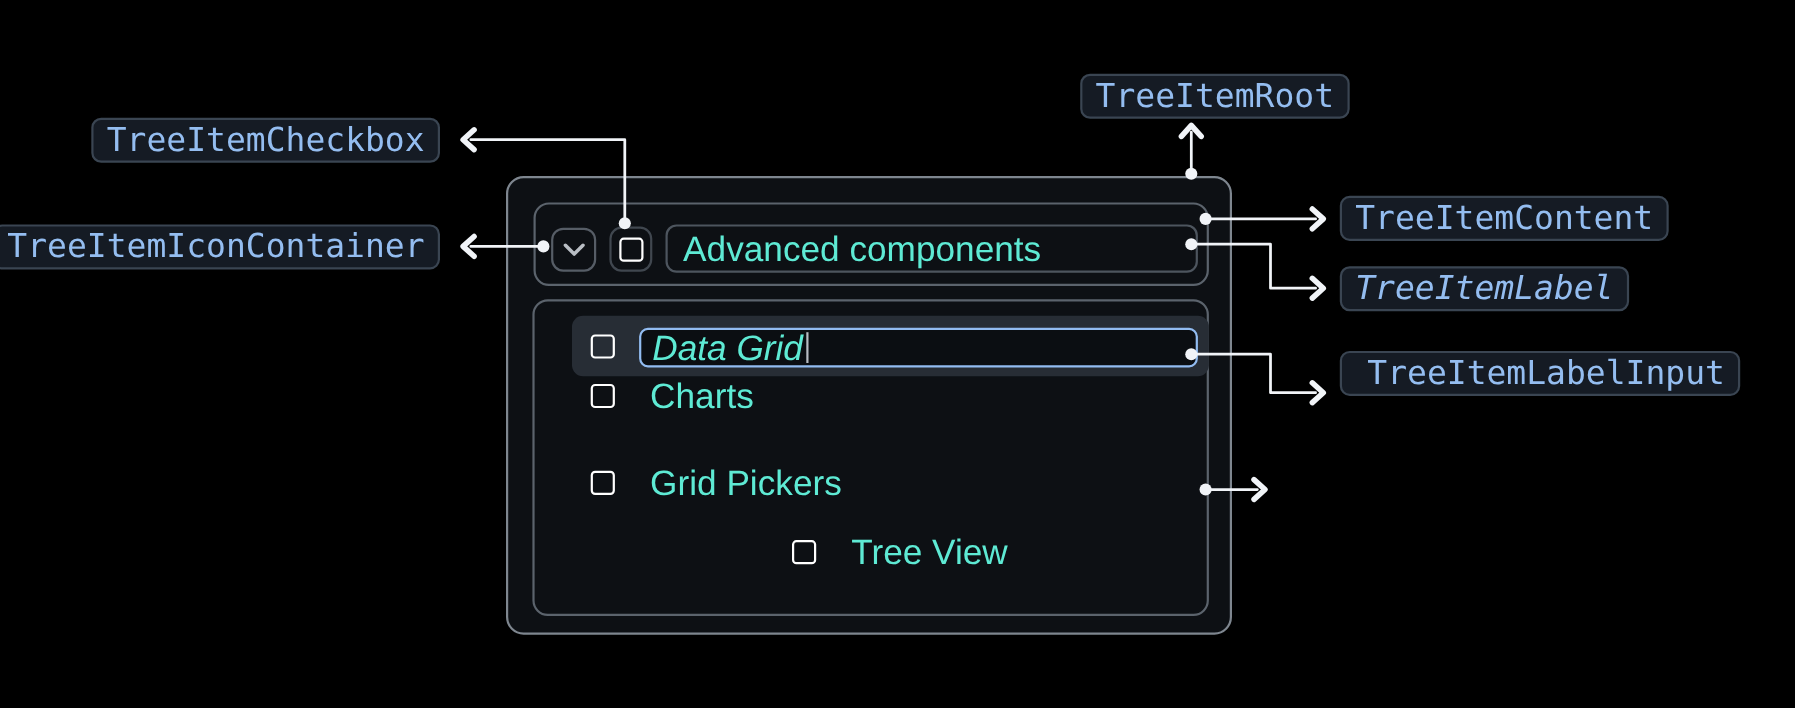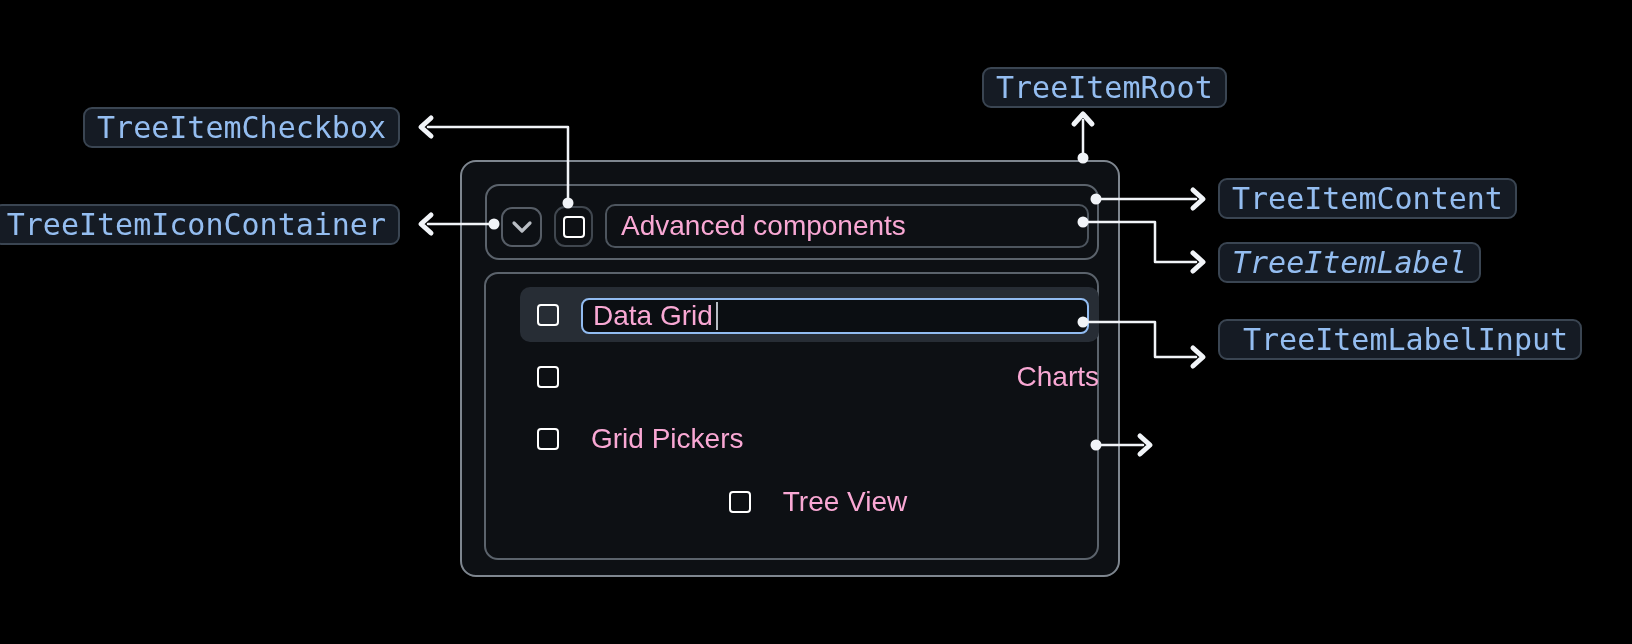--- a/index.html
+++ b/index.html
@@ -28,36 +28,36 @@
     display:flex;align-items:center;justify-content:center;cursor:pointer;
   }
   .checkbox-glyph{
     width:18px;height:18px;border:2.5px solid #ffffff;border-radius:4px;display:inline-block;
   }
   .label-box{
     position:absolute;left:118px;top:18px;width:484px;height:44px;
     border:2px solid #4d555e;border-radius:10px;box-sizing:border-box;
     display:flex;align-items:center;padding-left:14px;
   }
-  .tree-text{color:#f9a8d4;font-size:28px;line-height:1;}
+  .tree-text{color:#5eead4;font-size:32px;line-height:1;}
   .group-box{
     position:absolute;left:22px;top:110px;width:615px;height:288px;
     border:2px solid #5b636c;border-radius:14px;box-sizing:border-box;
   }
   .row{
     position:absolute;left:34px;width:579px;height:55px;border-radius:10px;
     display:flex;align-items:center;cursor:pointer;
   }
   .row .checkbox-glyph{margin-left:17px;flex:0 0 auto;}
   .row .row-label{margin-left:32px;}
   .row-editing{background:#272d35;}
   .label-input{
     position:absolute;left:61px;top:11px;width:508px;height:36px;
     background:#0b0e12;border:2px solid #92bcf1;border-radius:8px;box-sizing:border-box;
-    display:flex;align-items:center;padding-left:10px;cursor:text;
+    display:flex;align-items:center;padding-left:10px;cursor:text;font-style:italic;
   }
   .caret{display:inline-block;width:2.5px;height:28px;background:#b7bcc3;margin-left:3px;}
   
   .chip{
     position:absolute;height:41px;box-sizing:border-box;
     background:#151b24;border:2px solid #3a4552;border-radius:9px;
     color:#94bdf0;font-family:"DejaVu Sans Mono",monospace;font-size:30px;
     display:flex;align-items:center;padding:0 12px;white-space:nowrap;
   }
   
@@ -92,21 +92,21 @@
     <div class="group-box">
 
       <div class="row row-editing" style="top:13px;">
         <span class="checkbox-glyph"></span>
         <div class="label-input">
           <span class="tree-text">Data Grid</span>
           <span class="caret"></span>
         </div>
       </div>
 
-      <div class="row" style="top:75px;justify-content:space-between;">
+      <div class="row" style="top:58px;">
         <span class="checkbox-glyph"></span>
         <span class="tree-text row-label">Charts</span>
       </div>
 
       <div class="row" style="top:137px;">
         <span class="checkbox-glyph"></span>
         <span class="tree-text row-label">Grid Pickers</span>
       </div>
 
       <div class="row" style="top:200px;justify-content:center;">

